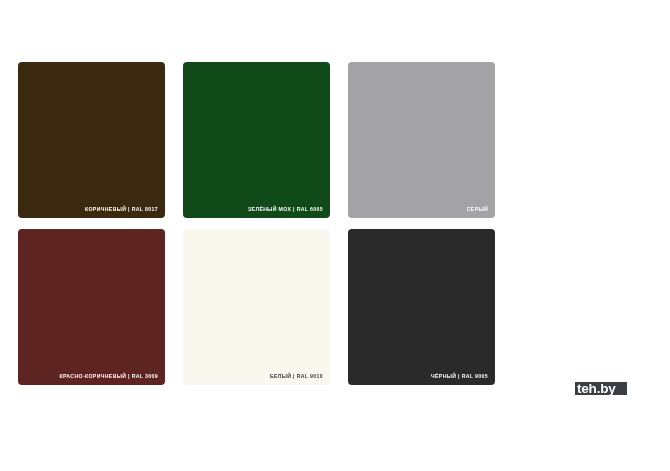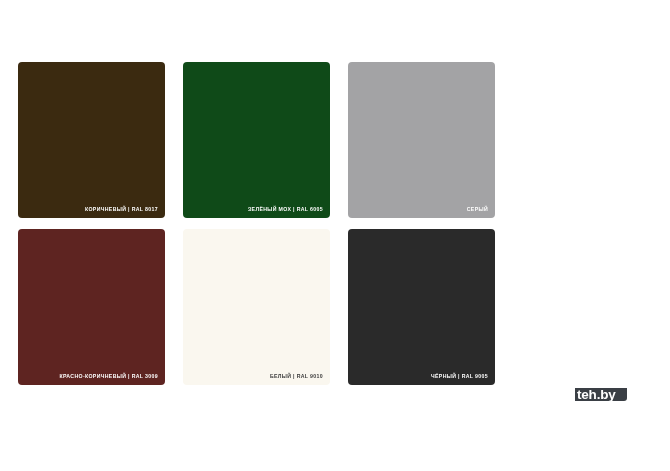--- a/index.html
+++ b/index.html
@@ -60,21 +60,21 @@
   }
 
   
   #watermark-logo {
     position: absolute;
     left: 532px;
     top: 376px;
     width: 95px;
     height: 25px;
     display: flex;
-    align-items: flex-end;
+    align-items: center;
     border-radius: 3px;
     overflow: hidden;
   }
   .logo-orange {
     width: 38px;
     background: #f07818;
     position: relative;
   }
   .logo-divider {
     width: 7px;

